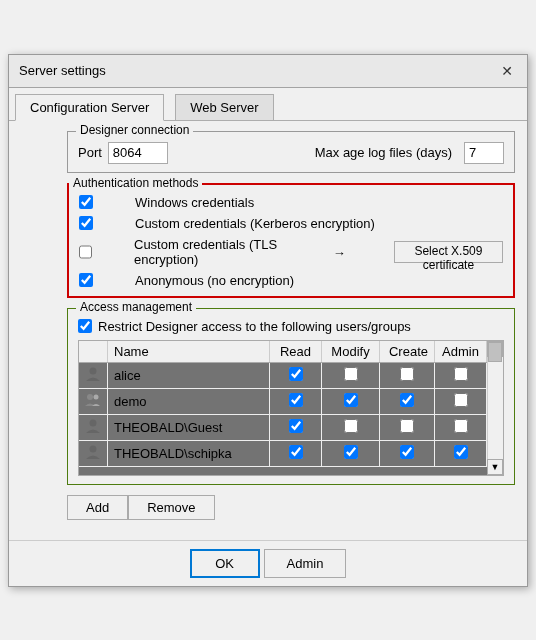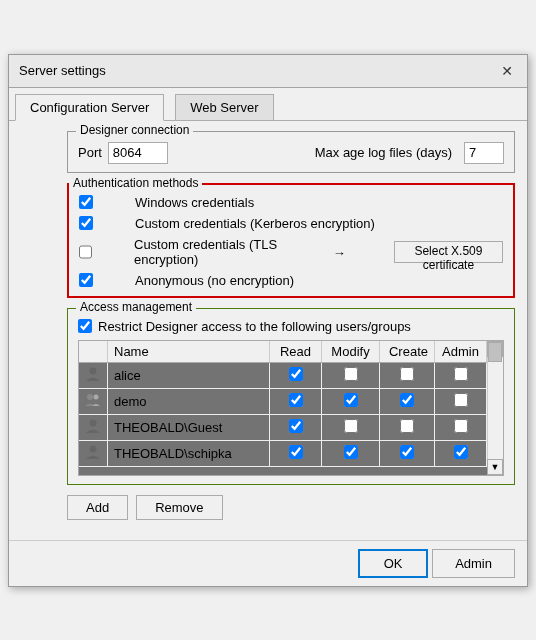--- a/index.html
+++ b/index.html
@@ -232,34 +232,34 @@
       display: flex;
       align-items: center;
       justify-content: center;
       font-size: 9px;
       cursor: pointer;
     }
     .scroll-up { top: 0; }
     .scroll-down { bottom: 0; }
     .action-buttons {
       display: flex;
-      gap: 8px;
+      gap: 0;
       margin-bottom: 10px;
     }
     .action-btn {
       padding: 4px 18px;
       border: 1px solid #aaa;
       background: #f0f0f0;
       font-size: 13px;
       cursor: pointer;
       min-width: 60px;
     }
     .dialog-footer {
       display: flex;
-      justify-content: flex-end;
+      justify-content: center;
       gap: 4px;
       padding: 8px 12px;
       border-top: 1px solid #ccc;
     }
     .footer-btn {
       padding: 5px 22px;
       border: 1px solid #aaa;
       background: #f0f0f0;
       font-size: 13px;
       cursor: pointer;

